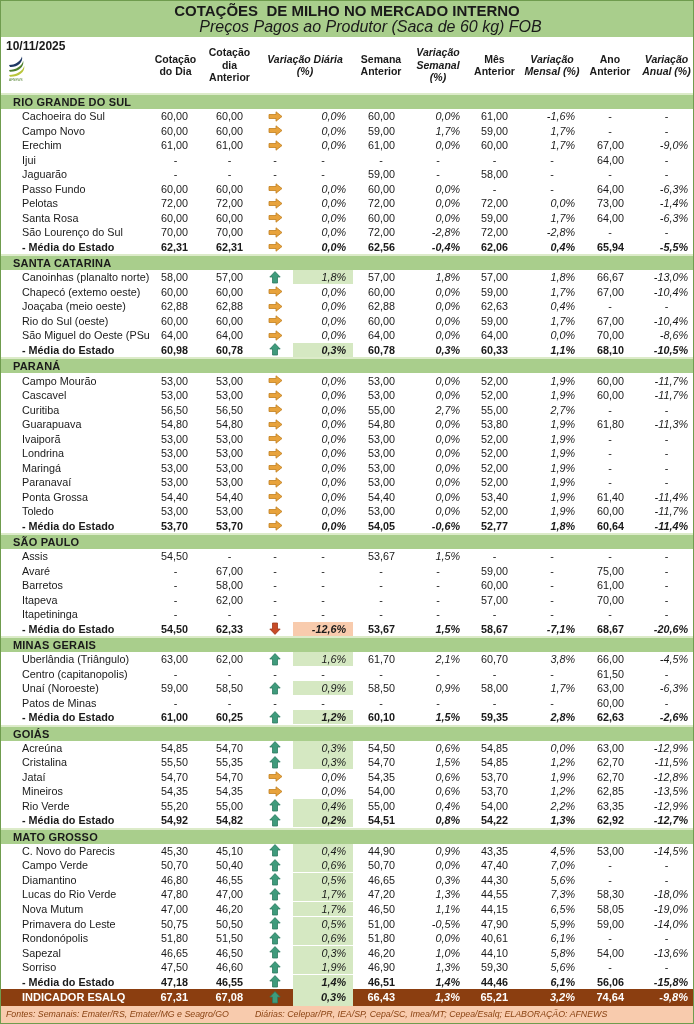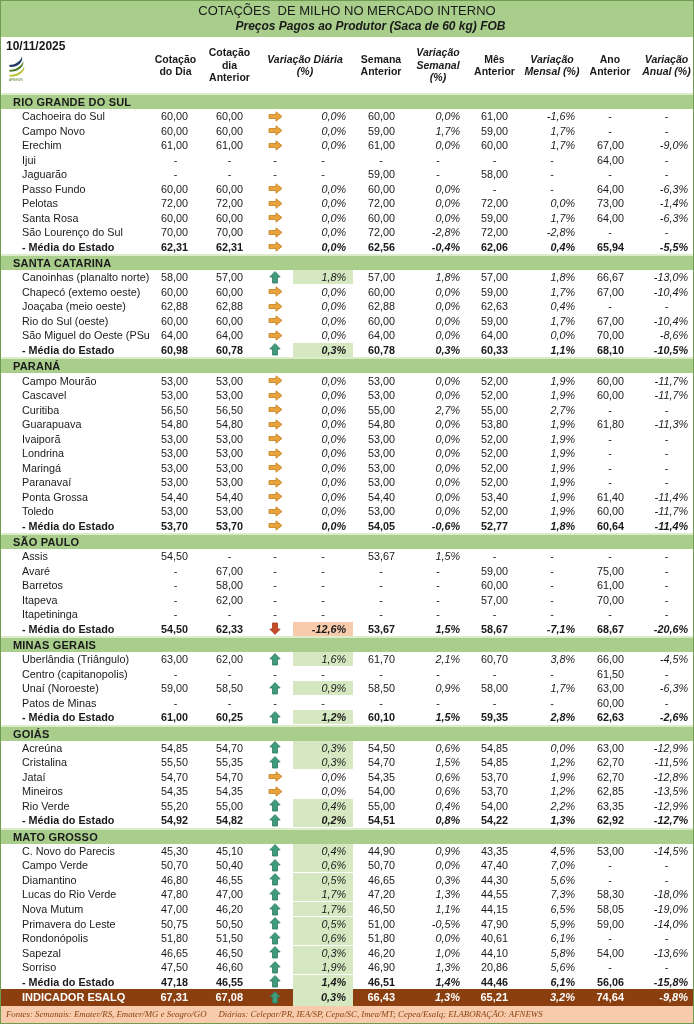--- a/index.html
+++ b/index.html
@@ -5,22 +5,22 @@
   html,body{margin:0;padding:0;background:#fff;}
   .sheet{
     width:694px;height:1024px;box-sizing:border-box;overflow:hidden;
     border:1px solid #6f9c4e;background:#fff;
     font-family:"Liberation Sans",sans-serif;color:#1a1a1a;
     display:flex;flex-direction:column;
     --cols:148px 53px 55px 36px 60px 56px 58px 55px 60px 56px 57px;
     --green:#a9ce8c;--hlgreen:#d5e8c2;--hlorange:#f8cbad;--brown:#8b3e10;
   }
   .titlebar{background:var(--green);text-align:center;padding:2px 0 3px;}
-  .t1{font-weight:normal;font-size:13px;line-height:16px;white-space:pre;}
-  .t2{font-weight:bold;font-style:italic;font-size:12px;line-height:15px;padding-left:47px;}
+  .t1{font-weight:bold;font-size:15px;line-height:16px;white-space:pre;}
+  .t2{font-weight:normal;font-style:italic;font-size:16px;line-height:15px;padding-left:47px;}
   .header-row{display:grid;grid-template-columns:var(--cols);height:56px;background:#fff;}
   .date-cell{padding:2px 0 0 5px;display:flex;flex-direction:column;align-items:flex-start;}
   .date{font-weight:bold;font-size:12px;line-height:14px;}
   .logo{margin-top:2px;}
   .colhead{display:flex;align-items:center;justify-content:center;text-align:center;
     font-weight:bold;font-size:10.5px;line-height:1.18;padding:0 1px;}
   .colhead.it{font-style:italic;}
   .section{background:var(--green);border-top:2px solid #dcebc9;font-weight:bold;font-size:11px;
     height:14px;display:flex;align-items:center;padding-left:12px;letter-spacing:.2px;}
   .row{display:grid;grid-template-columns:var(--cols);height:14.52px;align-items:center;font-size:10.8px;}
@@ -31,21 +31,21 @@
   .cell.pct{text-align:right;padding-right:7px;font-style:italic;}
   .cell.dash{text-align:center;padding-right:0;font-style:normal;}
   .cell.arrow{display:flex;align-items:center;justify-content:center;height:100%;}
   .cell.hl-green{background:var(--hlgreen);}
   .cell.hl-orange{background:var(--hlorange);}
   .esalq{display:grid;grid-template-columns:var(--cols);height:17px;align-items:center;
     background:var(--brown);color:#fff;font-weight:bold;font-size:11px;}
   .esalq .cell{line-height:17px;}
   .esalq .cell.hl-green{color:#1a1a1a;}
   .footer{background:var(--hlorange);flex:1;min-height:17px;display:flex;align-items:center;
-    font-size:8.8px;font-style:italic;color:#8a4313;padding-left:5px;gap:12px;font-family:Liberation Serif, serif;}
+    font-size:8.8px;font-style:italic;color:#8a4313;padding-left:5px;gap:26px;}
 </style>
 </head>
 <body>
 
 <div class="sheet" style="--green: #a9ce8c; --hlgreen: #d5e8c2; --hlorange: #f8cbad; --brown: #8b3e10;">
   <div class="titlebar">
     <div class="t1">COTAÇÕES  DE MILHO NO MERCADO INTERNO</div>
     <div class="t2">Preços Pagos ao Produtor (Saca de 60 kg) FOB</div>
   </div>
 
@@ -934,21 +934,21 @@
         <div class="cell num">47,50</div>
         <div class="cell num">46,60</div>
         <div class="cell arrow">
           <svg width="12" height="13" viewBox="0 0 12 13">
             <path d="M3.5 12 V6 H0.8 L6 0.6 11.2 6 H8.5 V12 Z" fill="#3f9b7c" stroke="#2e7a5f" stroke-width="0.8"></path>
           </svg>
         </div>
         <div class="cell pct hl-green">1,9%</div>
         <div class="cell num">46,90</div>
         <div class="cell pct">1,3%</div>
-        <div class="cell num">20,86</div>
+        <div class="cell num">59,30</div>
         <div class="cell pct">5,6%</div>
         <div class="cell num dash">-</div>
         <div class="cell pct dash">-</div>
       </div>
       <div class="row bold">
         <div class="cell name">- Média do Estado</div>
         <div class="cell num">47,18</div>
         <div class="cell num">46,55</div>
         <div class="cell arrow">
           <svg width="12" height="13" viewBox="0 0 12 13">

